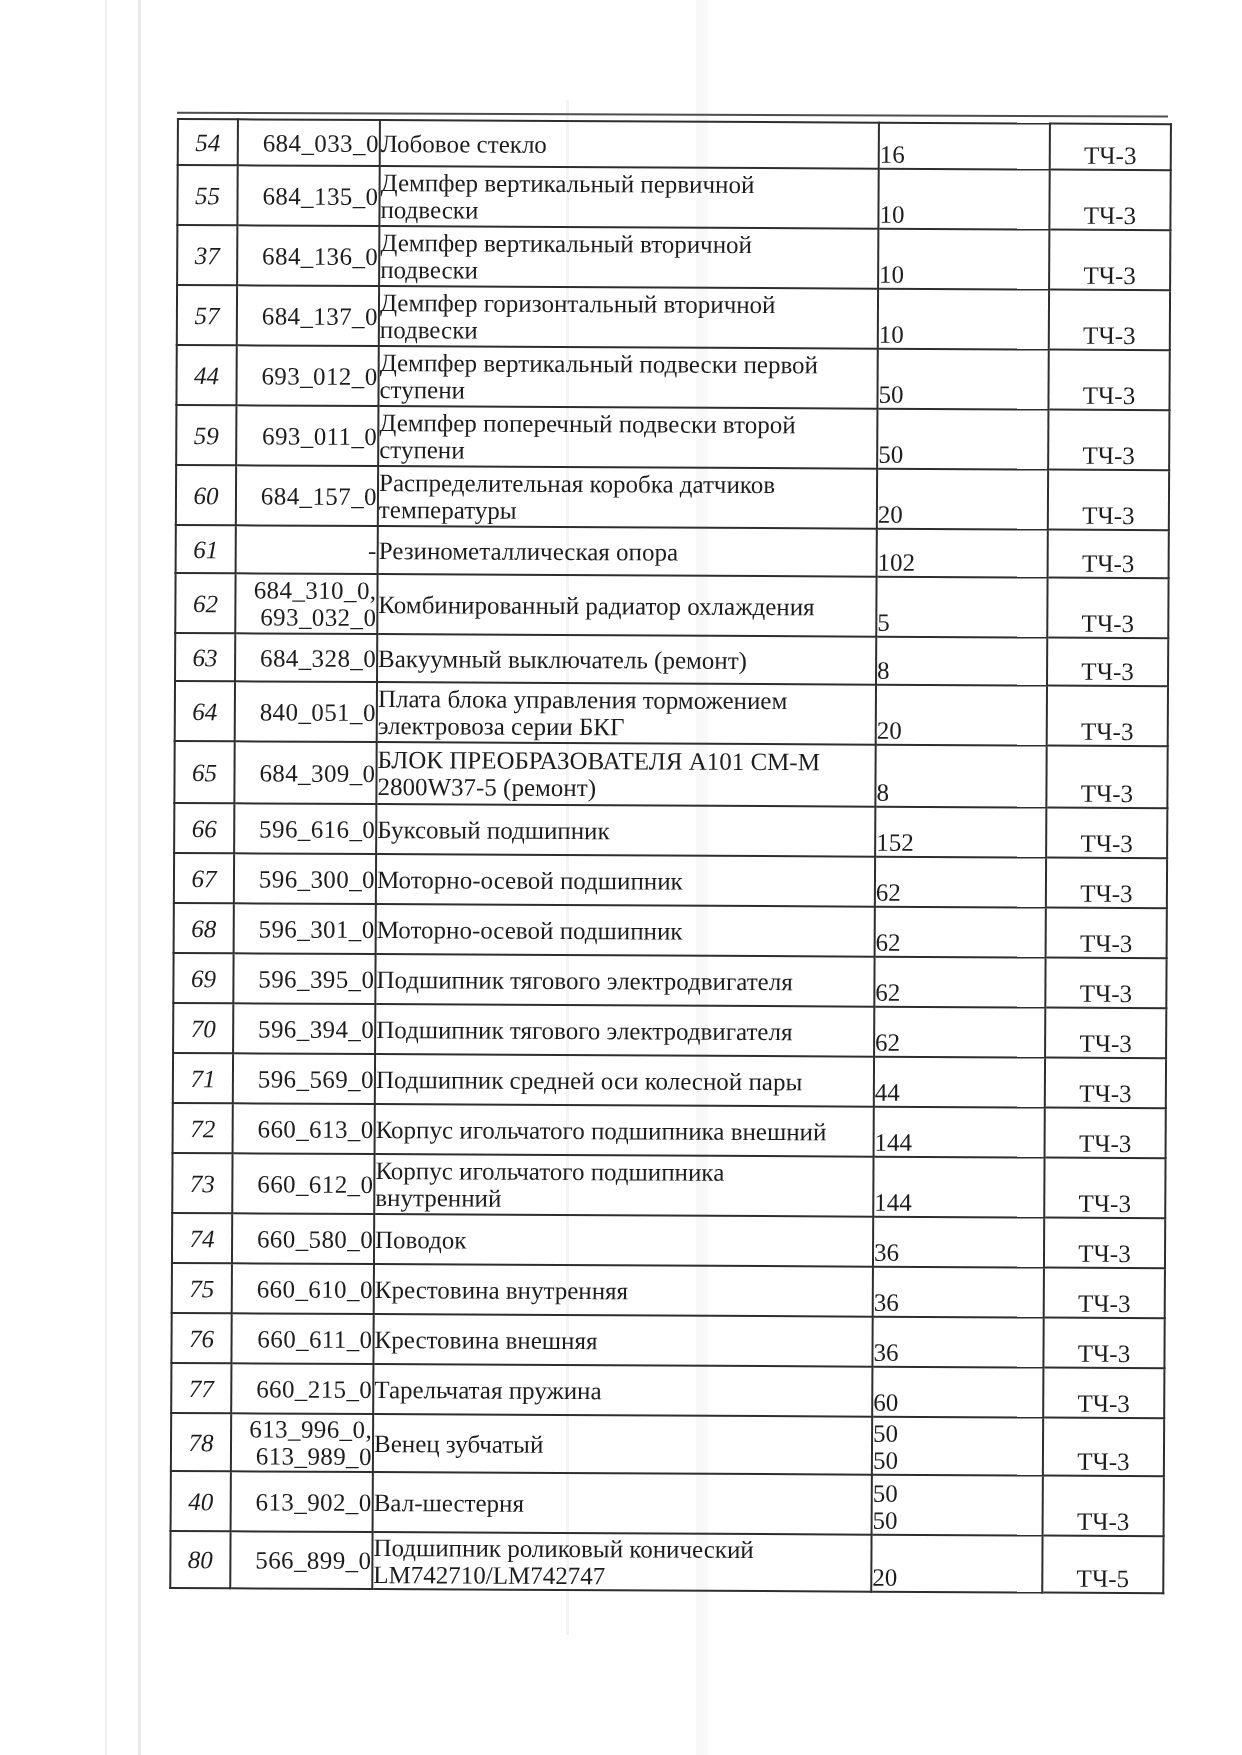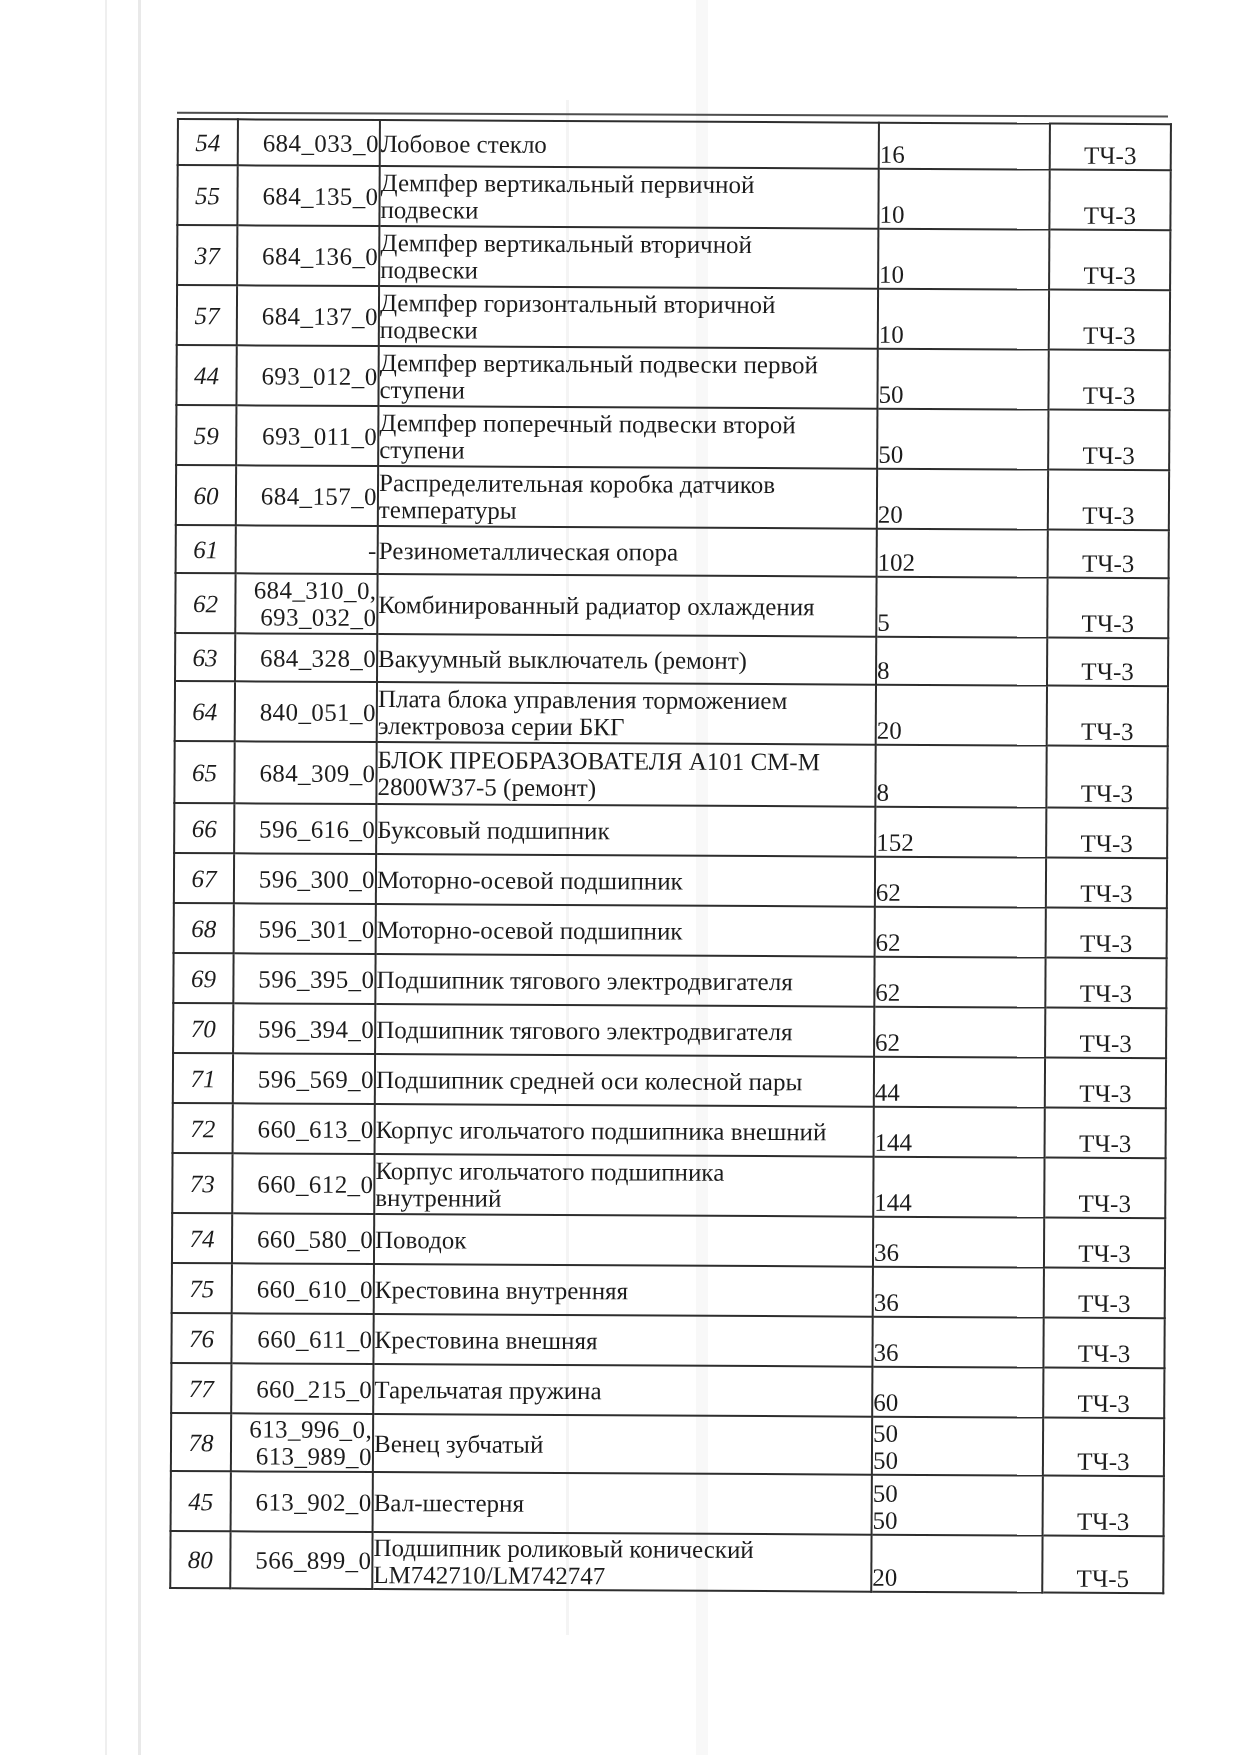--- a/index.html
+++ b/index.html
@@ -250,21 +250,21 @@
         <tr style="height: 58px;">
           <td class="c-num">78</td>
           <td class="c-code">613_996_0,
 613_989_0</td>
           <td class="c-desc">Венец зубчатый</td>
           <td class="c-qty">50
 50</td>
           <td class="c-depot">ТЧ-3</td>
         </tr>
         <tr style="height: 60px;">
-          <td class="c-num">45</td>
+          <td class="c-num">40</td>
           <td class="c-code">613_902_0</td>
           <td class="c-desc">Вал-шестерня</td>
           <td class="c-qty">50
 50</td>
           <td class="c-depot">ТЧ-3</td>
         </tr>
         <tr style="height: 57px;">
           <td class="c-num">80</td>
           <td class="c-code">566_899_0</td>
           <td class="c-desc">Подшипник роликовый конический

